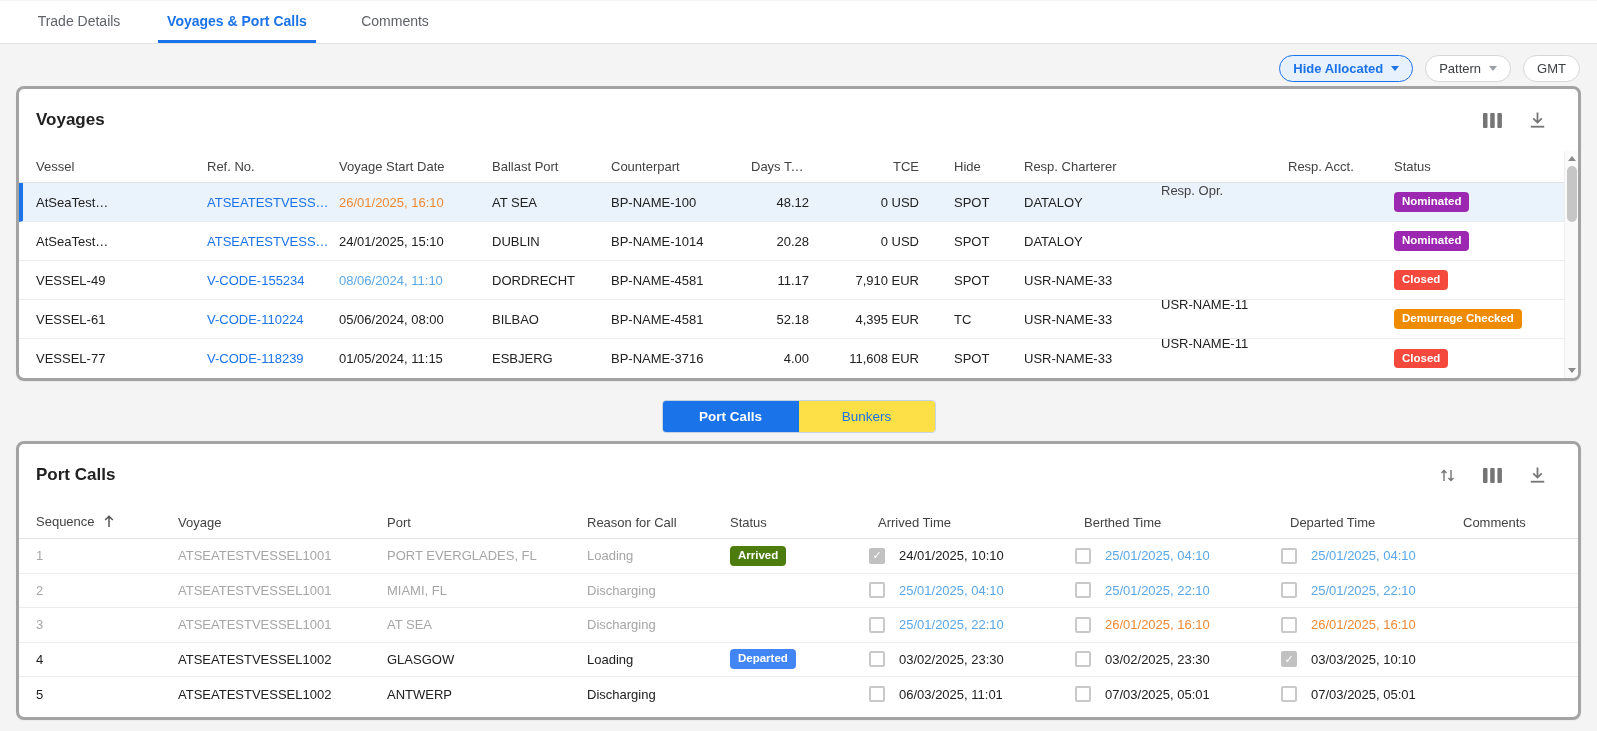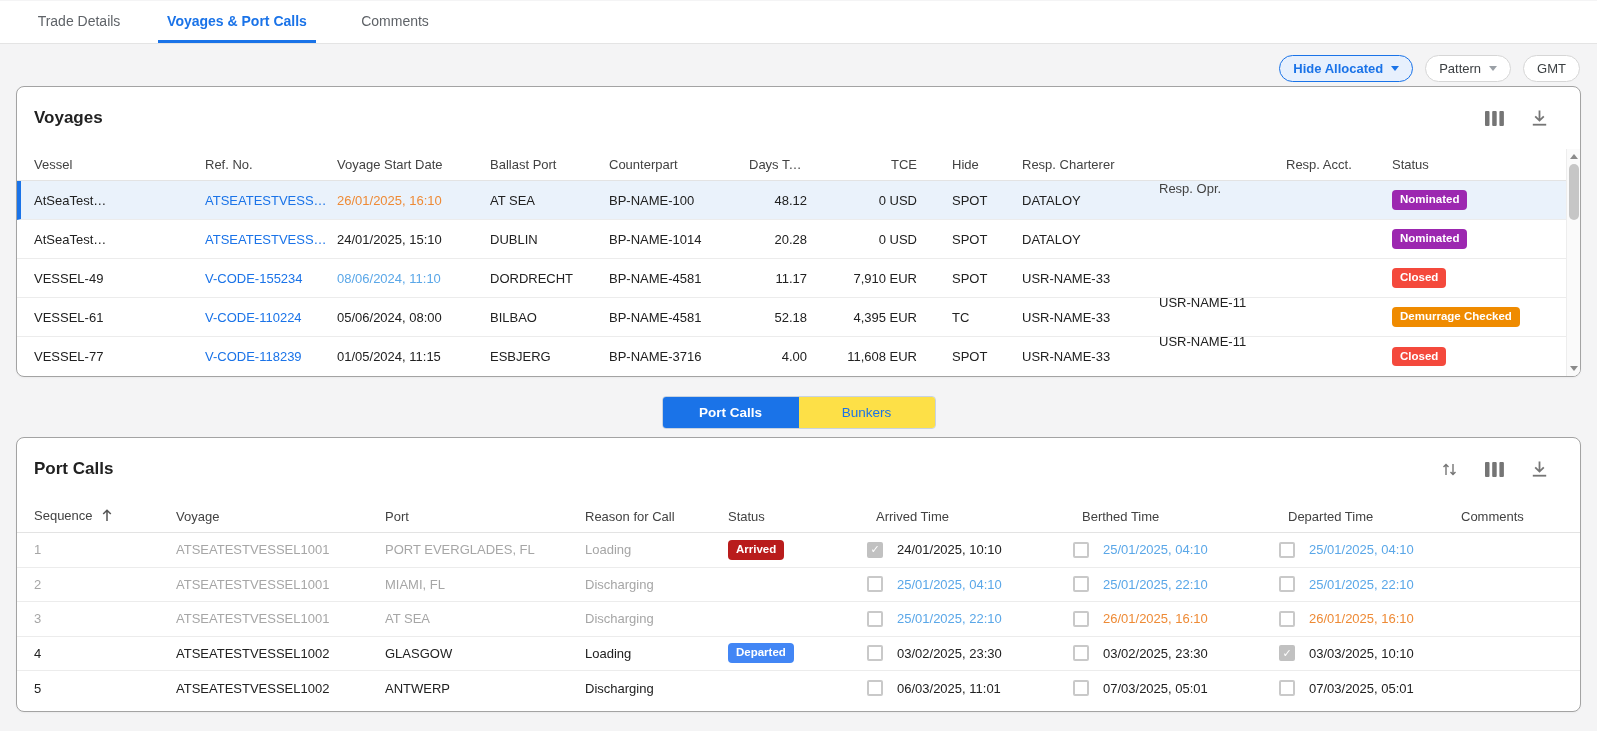--- a/index.html
+++ b/index.html
@@ -24,21 +24,21 @@
   .tab.active { color: #1a73e8; font-weight: bold; border-bottom-color: #1a73e8; }
 
   
   .controls-row { display: flex; justify-content: flex-end; align-items: center; gap: 12px; padding: 11px 17px 4px 17px; }
   .pill { display: inline-flex; align-items: center; gap: 8px; height: 27px; padding: 0 13px; border-radius: 14px; background: #fff; border: 1px solid #d6d6d6; font-size: 13px; color: #3c4043; cursor: pointer; font-family: inherit; }
   .pill.primary { background: #e7f0fd; border-color: #1a73e8; color: #1a73e8; font-weight: bold; }
   .caret { width: 0; height: 0; border-left: 4px solid transparent; border-right: 4px solid transparent; border-top: 5px solid #9aa0a6; }
   .pill.primary .caret { border-top-color: #1a73e8; }
 
   
-  .card { background: #fff; border: 1px solid #a3a3a3; border-radius: 8px; margin: 0 16px; position: relative; overflow: hidden; box-shadow: 0 1px 2px rgba(0,0,0,.04); }
+  .card { background: #fff; border: 3px solid #a3a3a3; border-radius: 8px; margin: 0 16px; position: relative; overflow: hidden; box-shadow: 0 1px 2px rgba(0,0,0,.04); }
   .card-head { display: flex; align-items: center; height: 62px; padding: 0 17px; }
   .card-title { font-size: 17px; font-weight: bold; color: #212121; }
   .panel-icons { margin-left: auto; display: flex; align-items: center; gap: 24px; padding-right: 14px; }
 
   .trow { display: flex; align-items: center; padding-left: 17px; }
   .hrow { height: 32px; border-bottom: 1px solid #e3e3e3; color: #424242; }
   .hrow-pc { height: 33px; }
   .cell { flex: none; padding-right: 10px; white-space: nowrap; overflow: hidden; text-overflow: ellipsis; }
   .hcell { cursor: pointer; }
 
@@ -287,21 +287,21 @@
           <div class="cell hcell p-time">Berthed Time</div>
           <div class="cell hcell p-time p-dep">Departed Time</div>
           <div class="cell hcell p-comments">Comments</div>
         </div>
       <div id="portcalls-body" class="pc-table">
           <div class="trow prow muted">
             <div class="cell p-seq plain">1</div>
             <div class="cell p-voy plain">ATSEATESTVESSEL1001</div>
             <div class="cell p-port plain">PORT EVERGLADES, FL</div>
             <div class="cell p-reason plain">Loading</div>
-            <div class="cell p-status"><span class="badge" style="background: #b91c1c;">Arrived</span></div>
+            <div class="cell p-status"><span class="badge" style="background: #4d7c0f;">Arrived</span></div>
             <div class="cell p-time">
               <span class="cb checked">✓</span>
               <span class="ttext" style="color: rgb(33, 33, 33);">24/01/2025, 10:10</span>
             </div>
             <div class="cell p-time">
               <span class="cb"></span>
               <span class="ttext" style="color: rgb(90, 167, 232);">25/01/2025, 04:10</span>
             </div>
             <div class="cell p-time p-dep">
               <span class="cb"></span>

